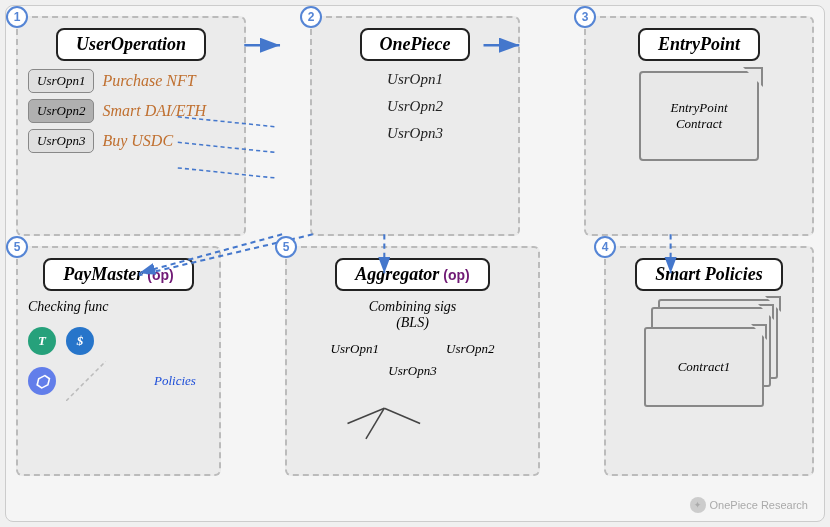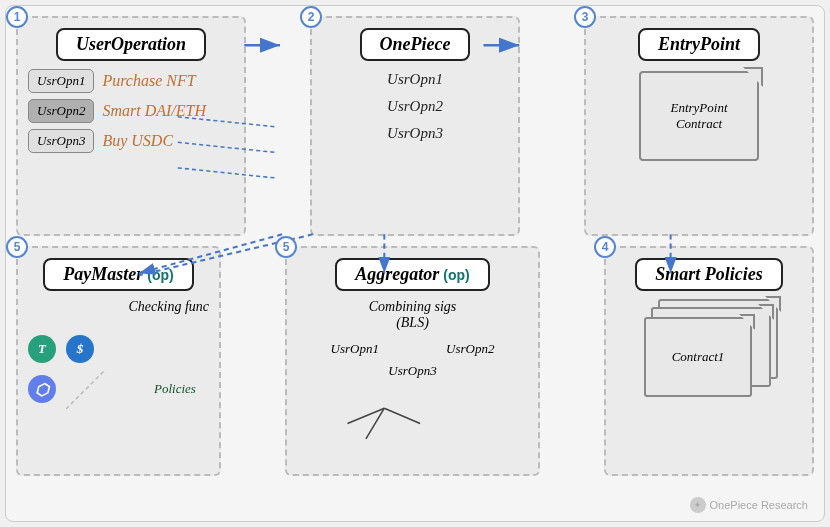--- a/index.html
+++ b/index.html
@@ -181,22 +181,21 @@
 
     
     .paymaster-content {
       font-style: italic;
       font-size: 13px;
       margin-top: 4px;
     }
     .checking-func-label {
       font-style: italic;
       font-size: 14px;
-      margin-bottom: 20px;
-      text-align: right;
+      margin-bottom: 12px;
     }
     .coin-row {
       display: flex;
       gap: 10px;
       align-items: center;
       margin-bottom: 6px;
     }
     .coin {
       width: 28px;
       height: 28px;
@@ -207,21 +206,21 @@
       font-size: 13px;
       font-weight: bold;
       color: white;
       flex-shrink: 0;
     }
     .coin-tether { background: #26a17b; }
     .coin-usdc { background: #2775ca; }
     .coin-eth { background: #627eea; }
     .policies-text {
       font-size: 13px;
-      color: #14532d;
+      color: #1d4ed8;
       margin-left: 38px;
     }
 
     
     .aggregator-content {
       font-style: italic;
       font-size: 13px;
       text-align: center;
       margin-top: 8px;
     }
@@ -266,29 +265,29 @@
       top: 0px;
       left: 14px;
     }
     .contract-box-back1 {
       width: 120px;
       height: 80px;
       top: 8px;
       left: 7px;
     }
     .contract-box-front {
-      width: 108px;
+      width: 120px;
       height: 80px;
-      top: 18px;
+      top: 28px;
       left: 0px;
     }
 
     
     .op-label {
-      color: #0f766e;
+      color: #701a75;
       font-style: normal;
       font-family: Arial, sans-serif;
       font-size: 14px;
       margin-left: 4px;
     }
 
     
     .watermark {
       position: absolute;
       bottom: 8px;

